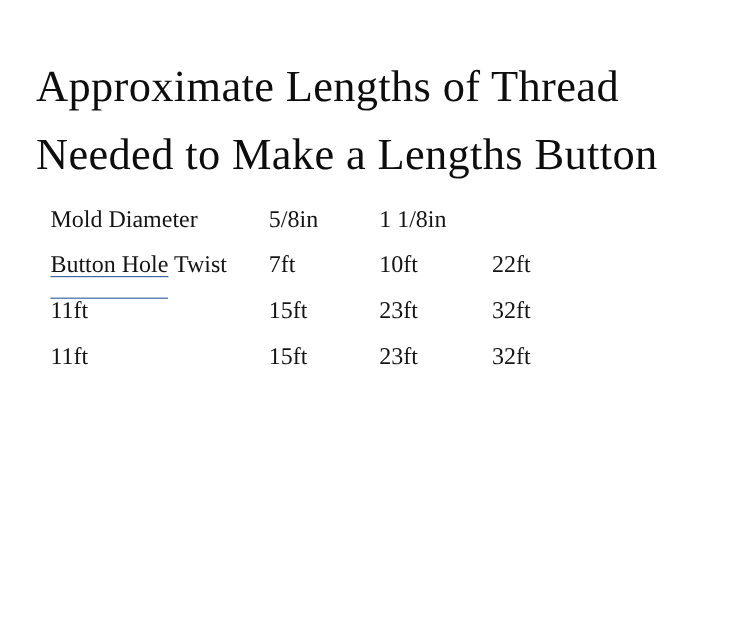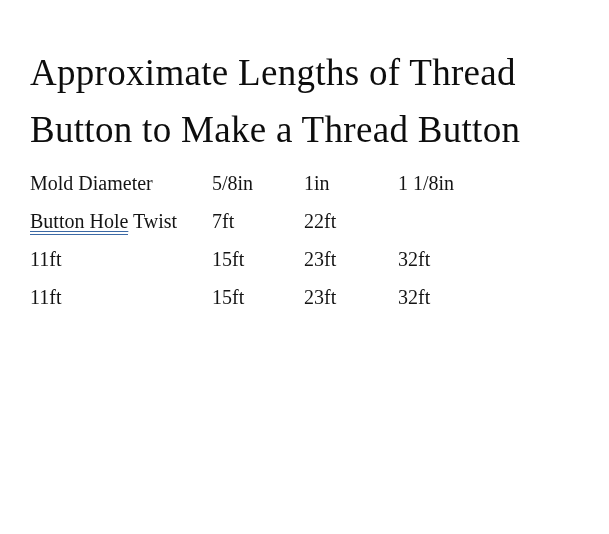--- a/index.html
+++ b/index.html
@@ -38,51 +38,52 @@
     color: #141414;
   }
   .t-row {
     display: grid;
     grid-template-columns: 182px 92px 94px 90px 1fr;
     height: 38px;
   }
   .t-cell {
     line-height: 38px;
     white-space: nowrap;
+    margin-left: 12px;
   }
   .link-double {
     text-decoration: underline;
     text-decoration-thickness: 1px;
     text-decoration-color: #3c69a5;
     text-underline-offset: 3px;
     border-bottom: 1px solid #3c69a5;
-    padding-bottom: 2px;
+    padding-bottom: 16px;
     cursor: pointer;
   }
 </style>
 </head>
 <body>
 
 <h1 class="title">
   <span class="title-line">Approximate Lengths of Thread</span>
-  <span class="title-line">Button to Make a Thread Button</span>
+  <span class="title-line">Needed to Make a Lengths Button</span>
 </h1>
 
 <div class="thread-table">
 
   <div class="t-row">
     <div class="t-cell">Mold Diameter</div>
     <div class="t-cell">5/8in</div>
-    <div class="t-cell">1in</div>
     <div class="t-cell">1 1/8in</div>
   </div>
 
   <div class="t-row">
     <div class="t-cell"><span class="link-double">Button Hole</span><span> Twist</span></div>
     <div class="t-cell">7ft</div>
+    <div class="t-cell">10ft</div>
     <div class="t-cell">22ft</div>
   </div>
 
   <div class="t-row">
     <div class="t-cell">11ft</div>
     <div class="t-cell">15ft</div>
     <div class="t-cell">23ft</div>
     <div class="t-cell">32ft</div>
   </div>
 

